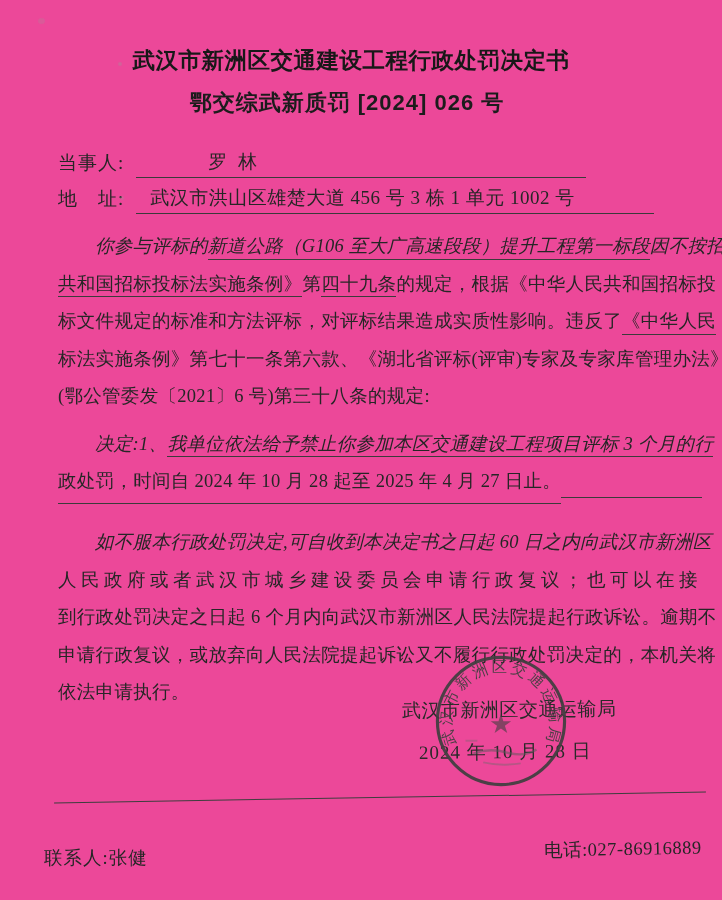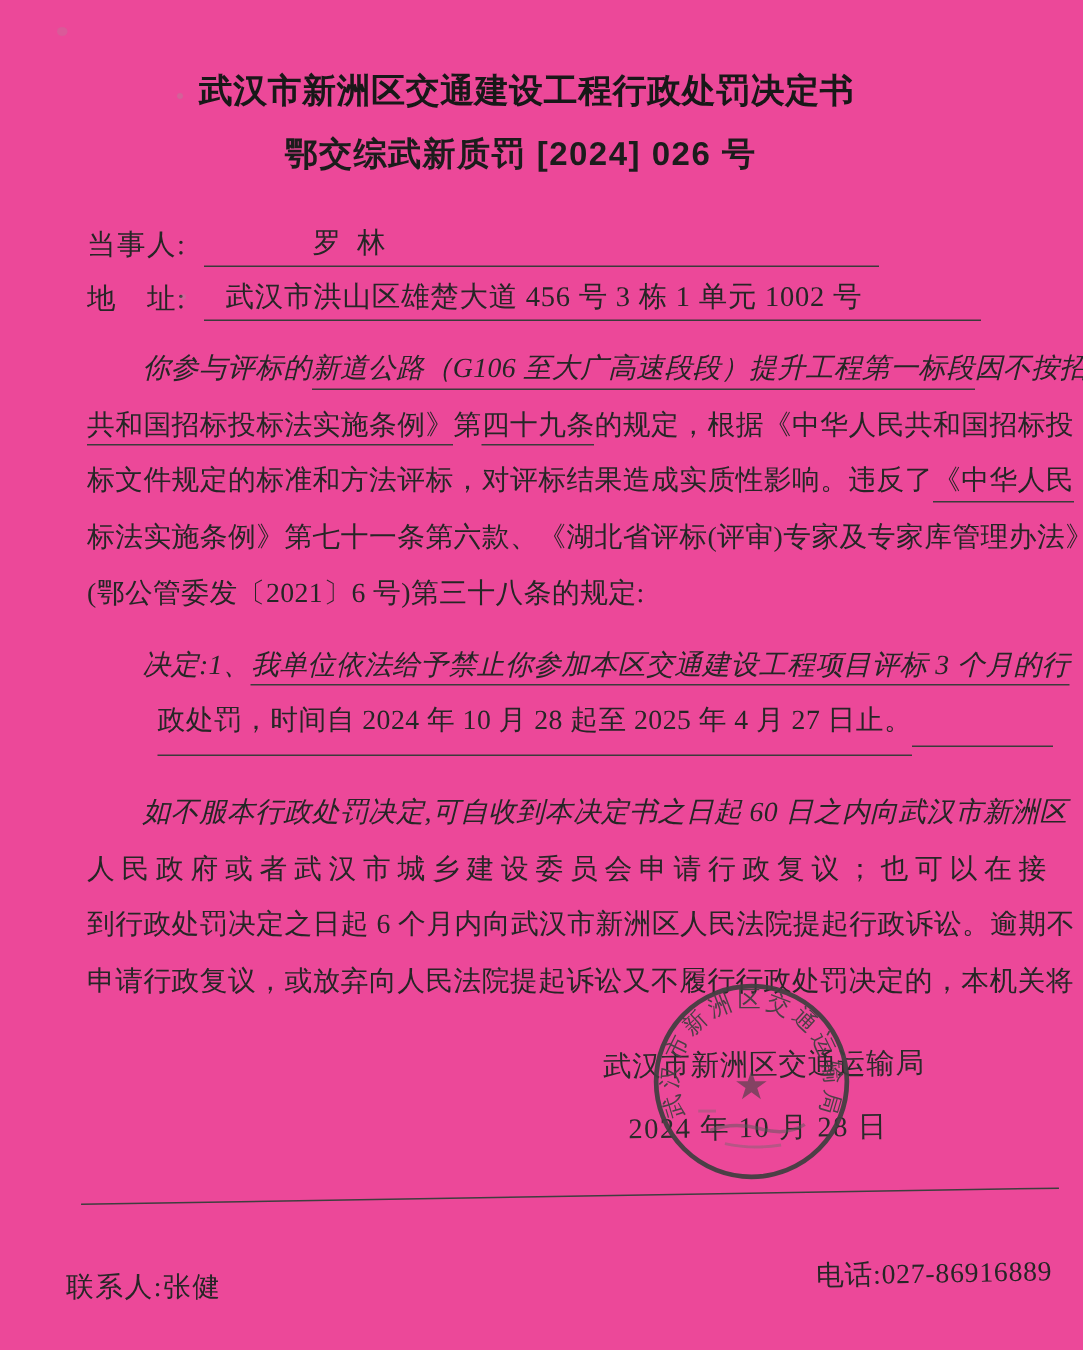--- a/index.html
+++ b/index.html
@@ -44,21 +44,21 @@
   .field-row:nth-of-type(2) .f-line{width:518px;}
   .field-row:nth-of-type(2) .f-value{padding-left:14px;letter-spacing:.5px;}
 
   
   .body-text{margin:14px 20px 0 58px;font-size:18.5px;line-height:37.5px;color:#262626;}
   .para.p2{margin-top:10px;}
   .para.p3{margin-top:20px;}
   .line{white-space:nowrap;letter-spacing:.3px;}
   .line.indent{padding-left:37px;font-style:italic;}
   .line.spaced{letter-spacing:4.5px;}
-  .line.fillline{display:flex;margin-left:47px;}
+  .line.fillline{display:flex;}
   .fill{flex:1;border-bottom:1.3px solid #3b3b3b;margin-bottom:6px;}
   .u{border-bottom:1.3px solid #3b3b3b;padding-bottom:2.5px;}
 
   
   .agency{
     position:absolute;left:402px;top:697px;
     font-size:19px;letter-spacing:.5px;color:#2a2a2a;
     transform:rotate(-.6deg);
   }
   .issue-date{
@@ -119,20 +119,21 @@
         <div class="line fillline">
           <span class="u">政处罚，时间自 2024 年 10 月 28 起至 2025 年 4 月 27 日止。</span>
           <span class="fill"></span>
         </div>
       </div>
       <div class="para p3">
         <div class="line indent"><span>如不服本行政处罚决定,可自收到本决定书之日起 60 日之内向武汉市新洲区</span></div>
         <div class="line spaced"><span>人民政府或者武汉市城乡建设委员会申请行政复议；也可以在接</span></div>
         <div class="line"><span>到行政处罚决定之日起 6 个月内向武汉市新洲区人民法院提起行政诉讼。逾期不</span></div>
         <div class="line"><span>申请行政复议，或放弃向人民法院提起诉讼又不履行行政处罚决定的，本机关将</span></div>
+        <div class="line"><span>依法申请执行。</span></div>
       </div>
     </div>
 
   <div class="agency">武汉市新洲区交通运输局</div>
   <div class="issue-date">2024 年 10 月 28 日</div>
 
   <svg class="seal" viewBox="0 0 140 140">
     <circle cx="70" cy="70" r="64.5" fill="none" stroke-width="3.2" stroke="#3f3f3f"></circle>
     <path id="sealArc" d="M 24.7 91.1 A 50 50 0 1 1 115.3 91.1" fill="none"></path>
     <text font-size="15.5" letter-spacing="3" font-family="Liberation Sans, DejaVu Sans, sans-serif" fill="#3f3f3f">

